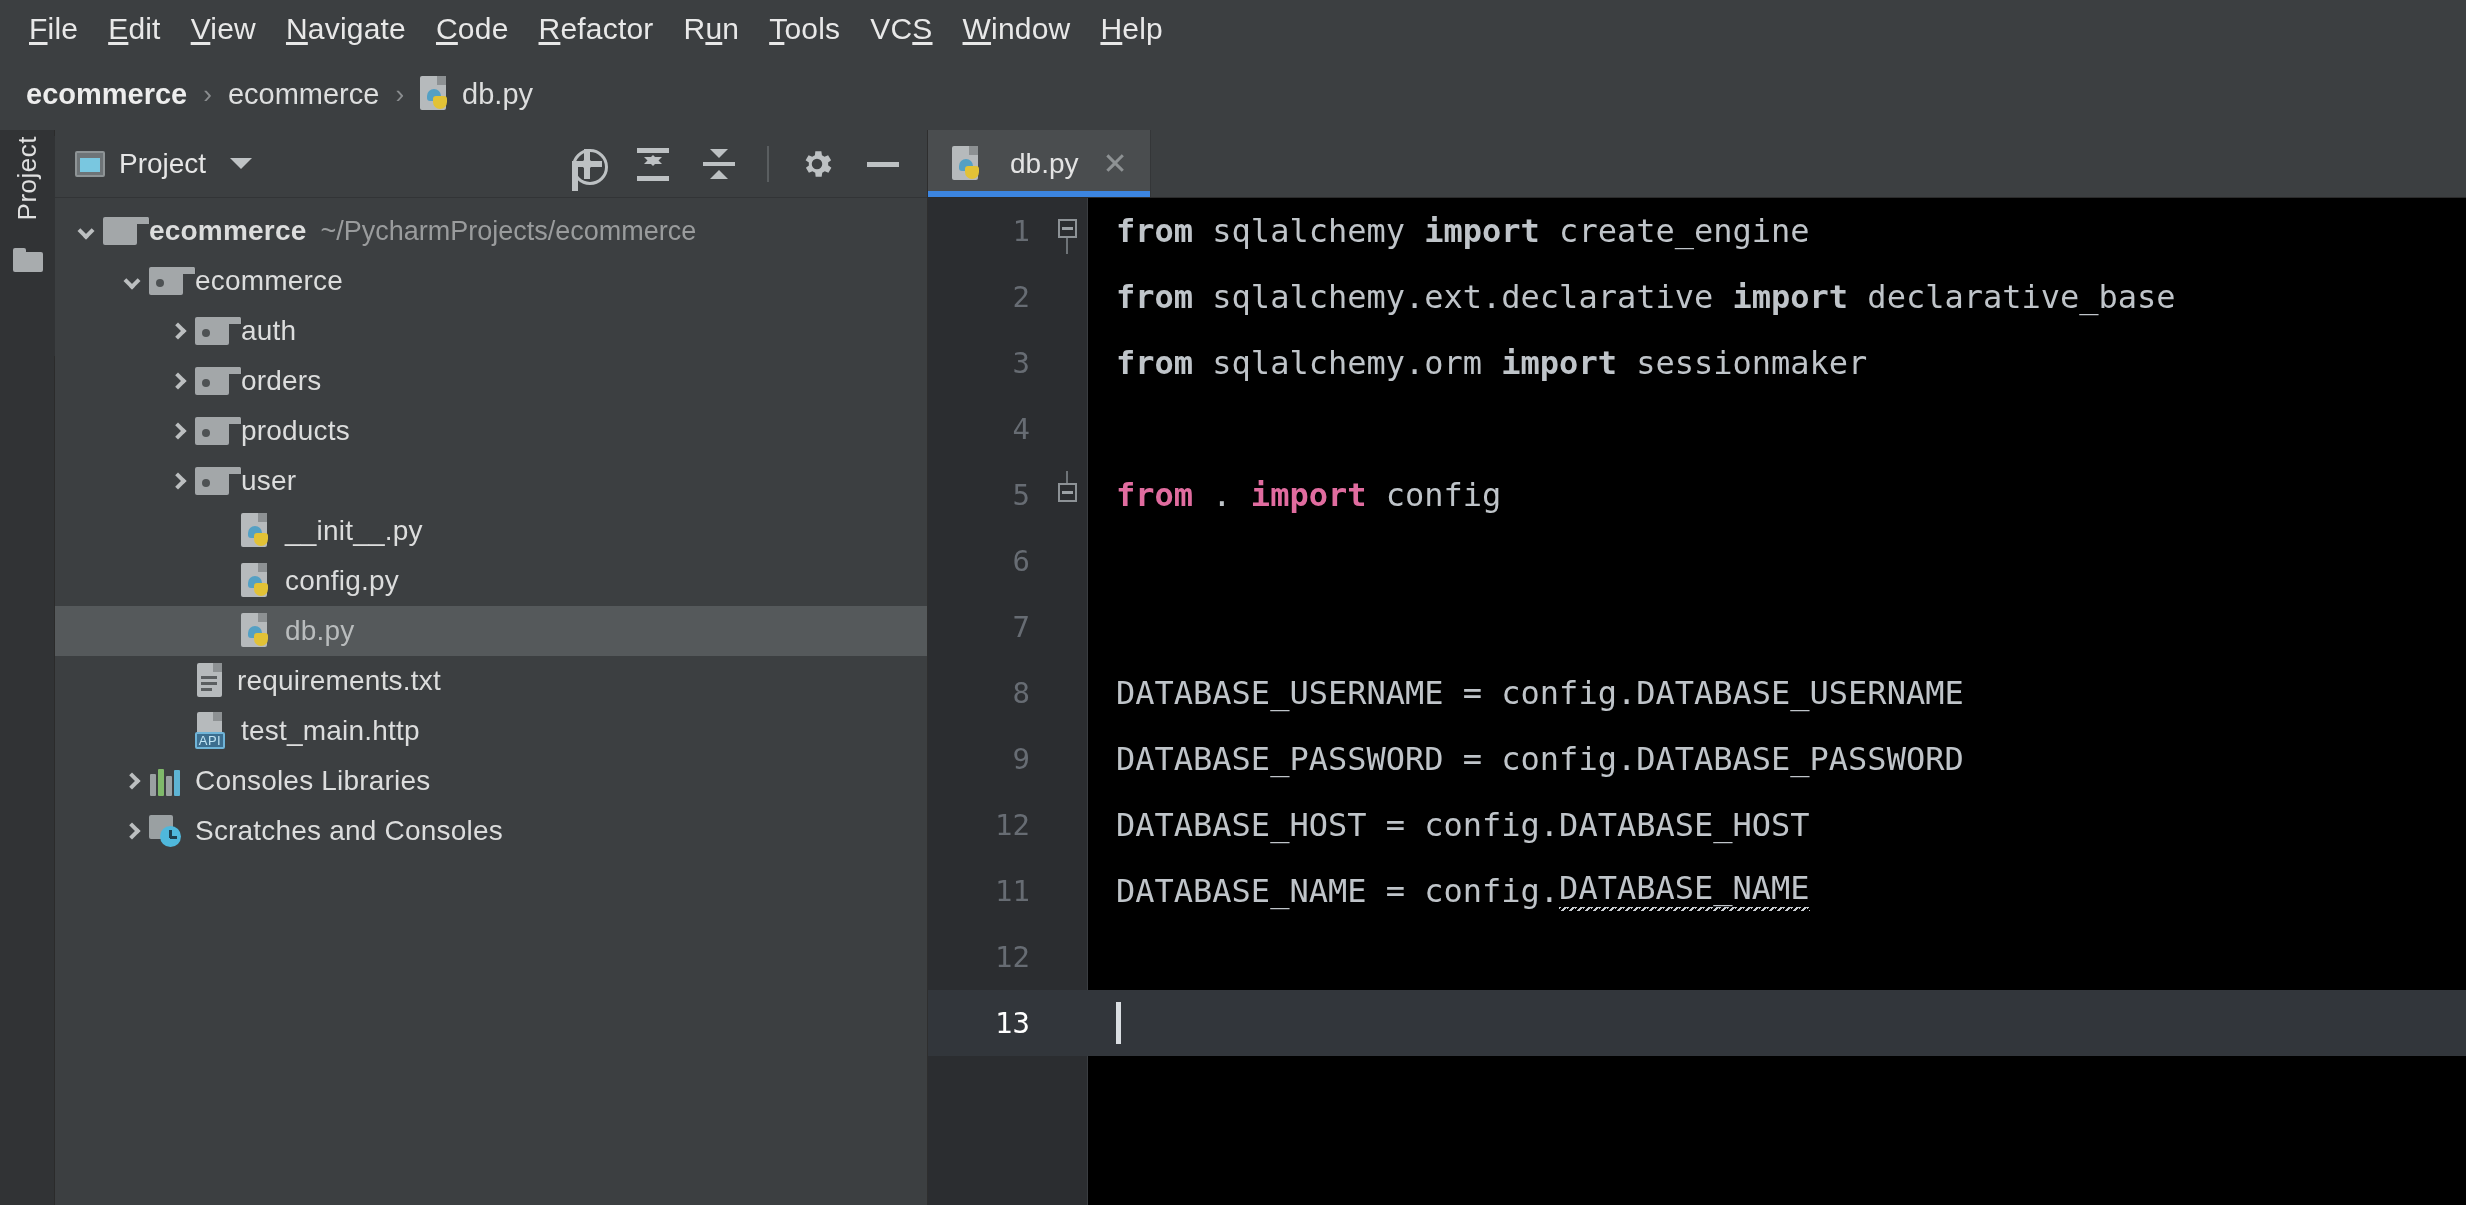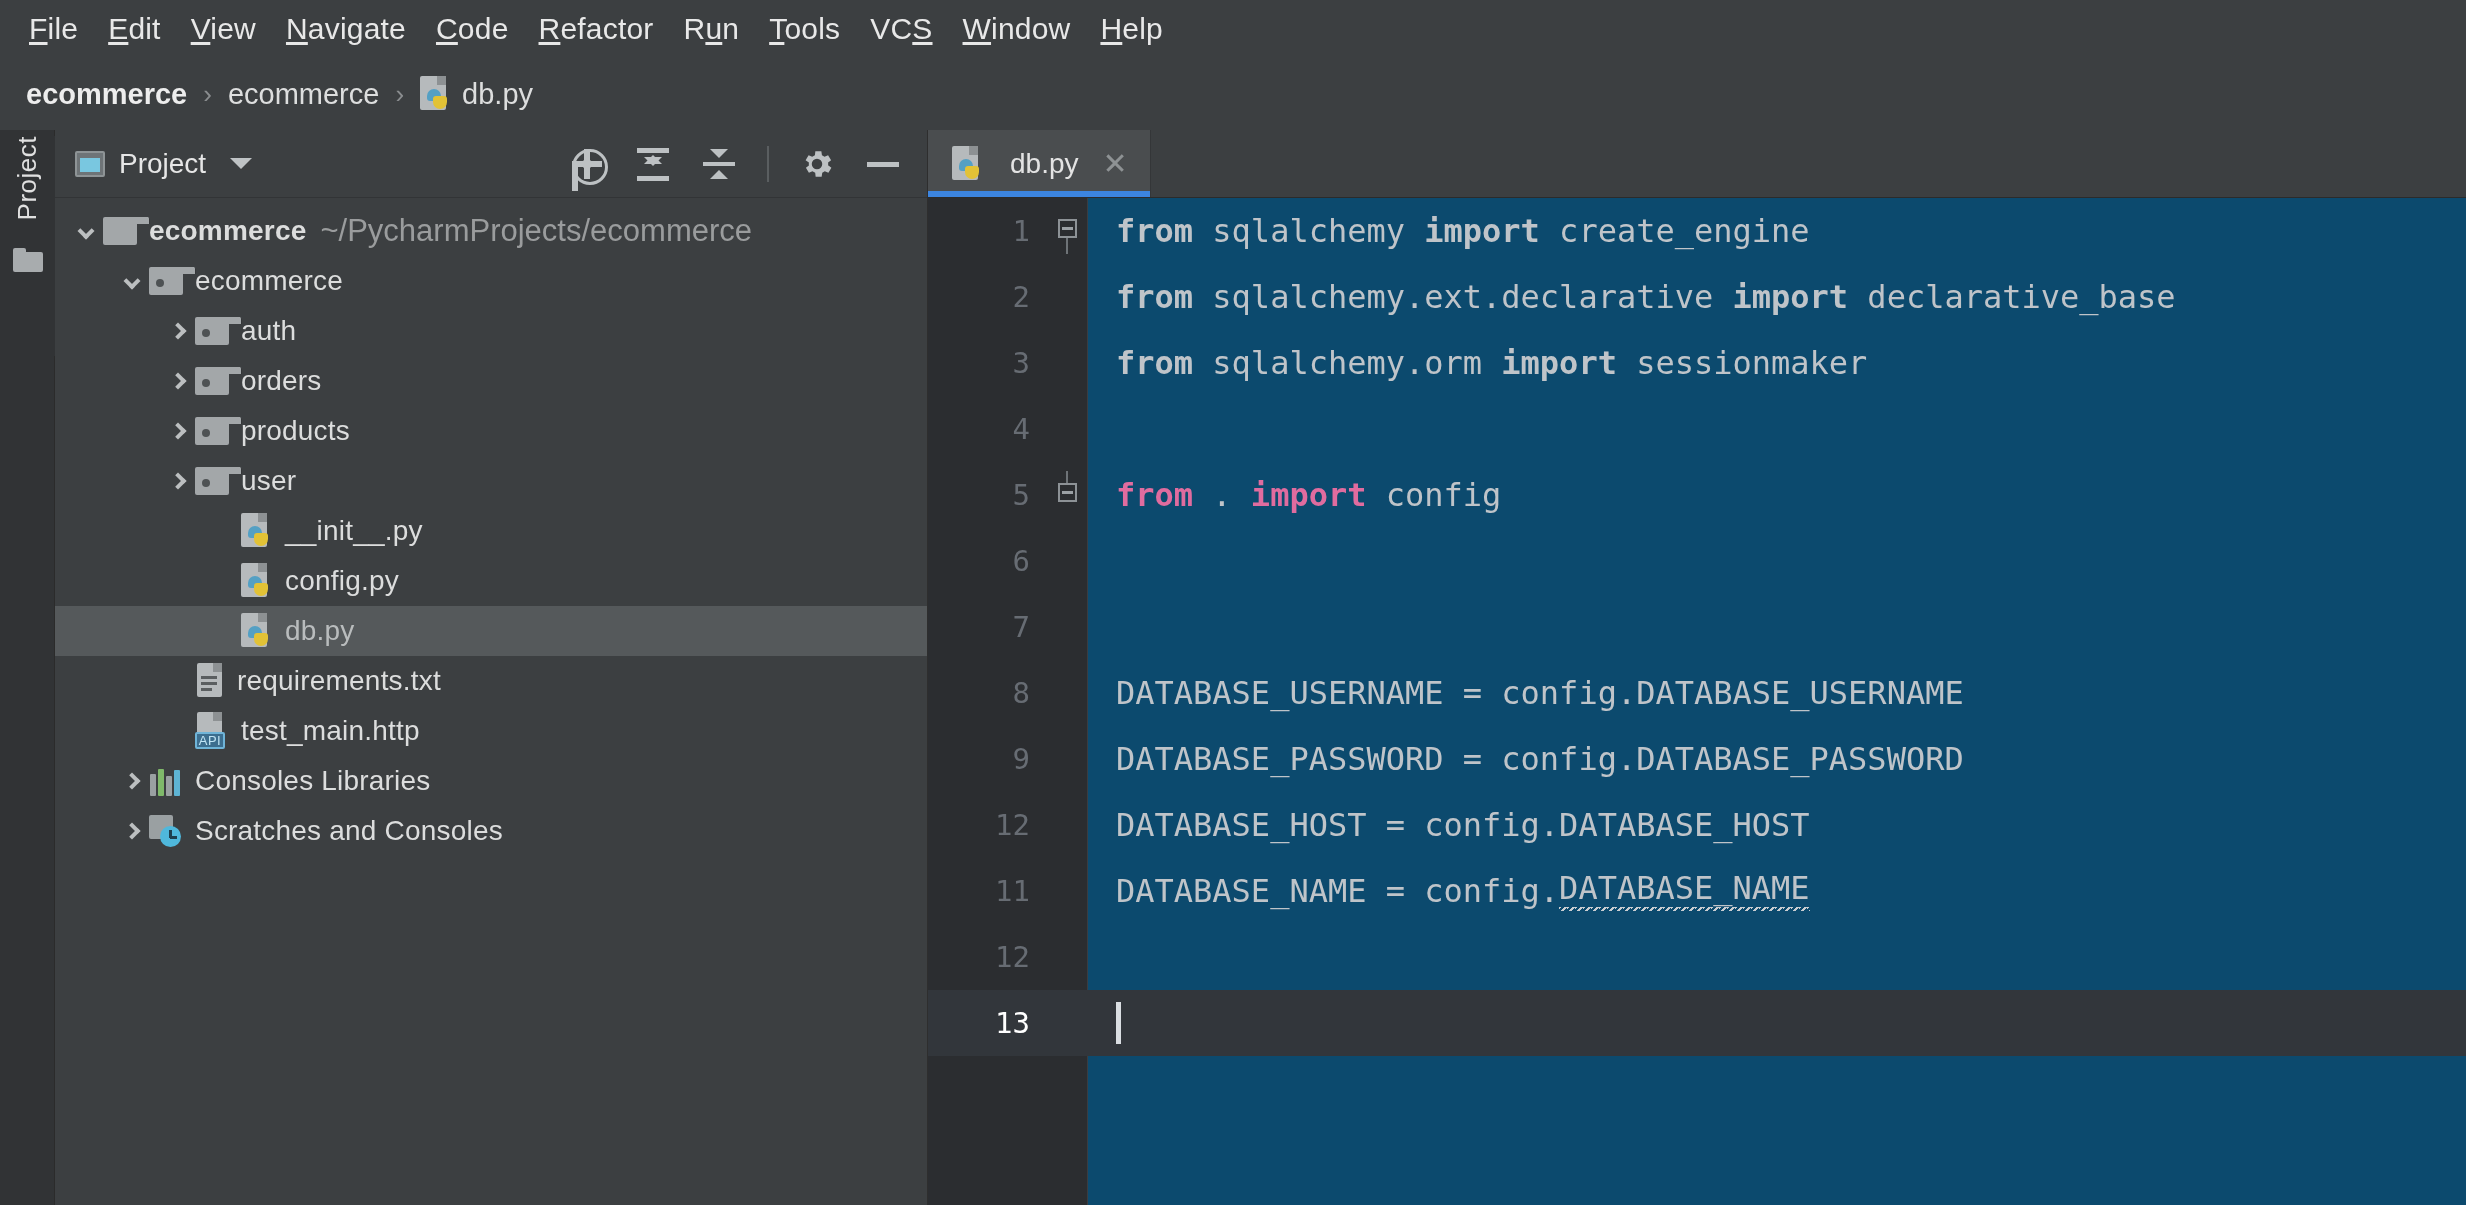--- a/index.html
+++ b/index.html
@@ -208,21 +208,21 @@
     display: flex;
     align-items: center;
     white-space: nowrap;
     color: #DCDDDD;
     font-size: 28px;
   }
   .trow.selected { background: #55595B; }
   .trow.selected .tlabel { color: #B9BCBD; }
   .tlabel { letter-spacing: 0.2px; }
   .tlabel.bold { font-weight: bold; }
-  .tpath { color: #9A9C9D; font-size: 31px; margin-left: 14px; }
+  .tpath { color: #9A9C9D; font-size: 27px; margin-left: 14px; }
   .arrow {
     width: 34px; display:flex; align-items:center; justify-content:center;
     flex: 0 0 34px;
   }
   .arrow i {
     display:block; width: 12px; height: 12px;
     border-right: 4px solid #BCBFC0; border-bottom: 4px solid #BCBFC0;
   }
   .arrow.right i { transform: rotate(-45deg); }
   .arrow.down  i { transform: rotate(45deg); }
@@ -391,21 +391,21 @@
     position:absolute; left:12px; top:-10px; width:2px; height:12px; background:#6E7377;
   }
   .fold-mark .stem-dn {
     position:absolute; left:12px; top:21px; width:2px; height:16px; background:#6E7377;
   }
 
   .code {
     flex: 1;
     position: relative;
     min-width: 0;
-    background: #0c4a6e;
+    background: #000000;
   }
   .line {
     height: 66px;
     display: flex; align-items: center;
     padding-left: 28px;
     font-family: "DejaVu Sans Mono", monospace;
     font-size: 32px;
     color: #BFC4C9;
     white-space: pre;
     letter-spacing: 0px;

